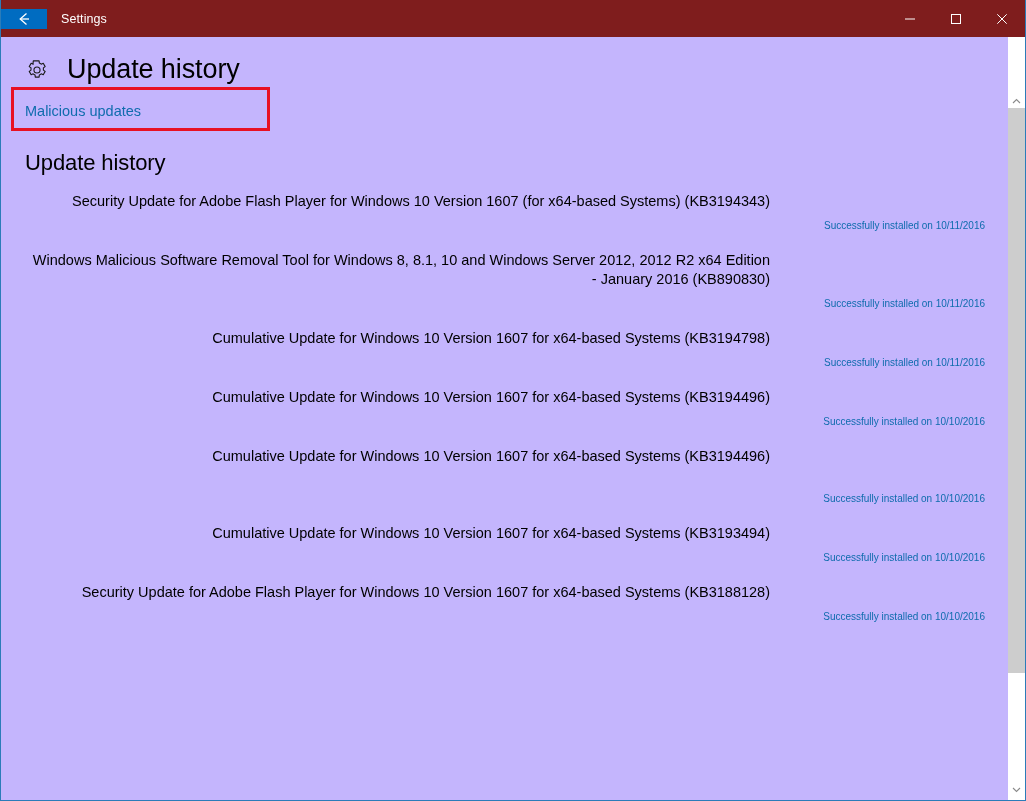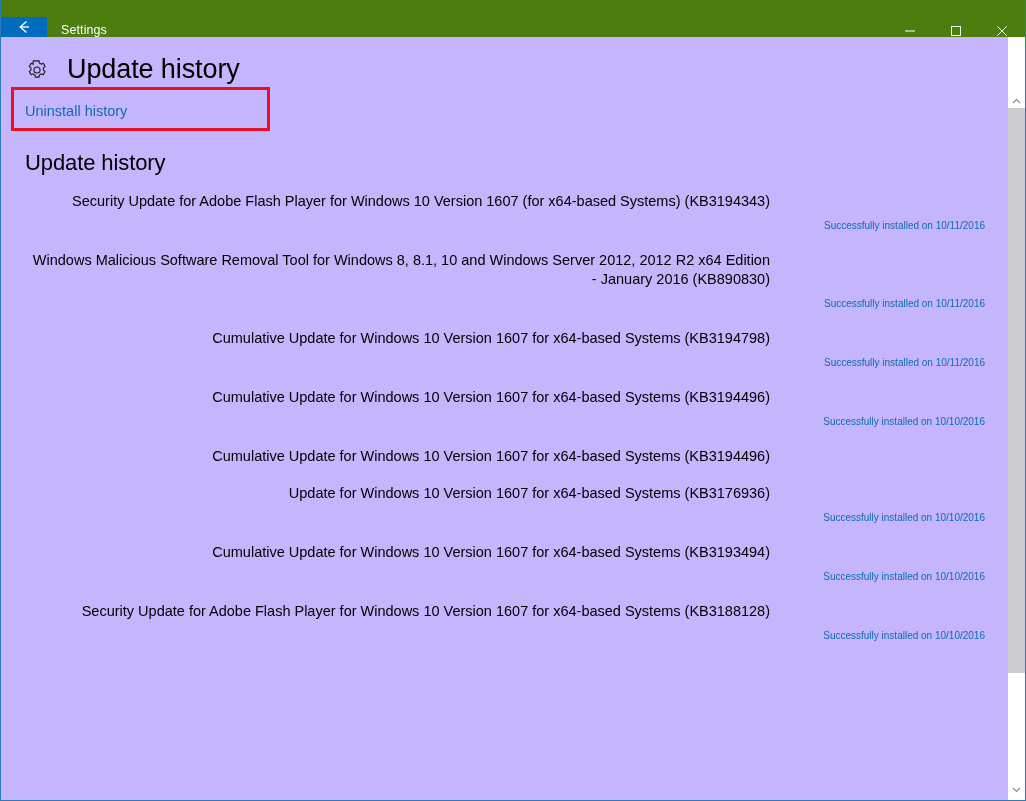--- a/index.html
+++ b/index.html
@@ -23,23 +23,23 @@
     background: #ffffff;
     border: 1px solid #2b7cb9;
     border-top: none;
     overflow: hidden;
   }
 
   
   #titlebar {
     position: relative;
     height: 37px;
-    background: #4d7c0f;
-    display: flex;
-    align-items: flex-end;
+    background: #7f1d1d;
+    display: flex;
+    align-items: center;
     user-select: none;
   }
   #back-button {
     width: 46px;
     background: #006cc1;
     display: flex;
     align-items: center;
     justify-content: center;
     cursor: default;
   }
@@ -244,34 +244,34 @@
             <path d="M14.1 2.9 l.25 2.2 a7 7 0 0 1 1.85 1.07 l2.05-.85 1.9 3.3 -1.8 1.3 a7 7 0 0 1 0 2.16 l1.8 1.3 -1.9 3.3 -2.05-.85 a7 7 0 0 1-1.85 1.07 l-.25 2.2 h-3.8 l-.25-2.2 a7 7 0 0 1-1.85-1.07 l-2.05.85 -1.9-3.3 1.8-1.3 a7 7 0 0 1 0-2.16 l-1.8-1.3 1.9-3.3 2.05.85 A7 7 0 0 1 8.05 5.1 L8.3 2.9 z"></path>
             <circle cx="12" cy="12" r="3.05"></circle>
           </g>
         </svg>
       </span>
       <div id="page-title">Update history</div>
     </div>
 
     <div id="links-block">
       <div id="uninstall-row">
-        <a id="uninstall-updates-link" class="page-link">Uninstall history</a>
+        <a id="uninstall-updates-link" class="page-link">Malicious updates</a>
         <div id="highlight-box"></div>
       </div>
     </div>
 
     <div id="section-title">Update history</div>
 
     <div id="history-list">
         <div class="history-item"><div class="history-name">Security Update for Adobe Flash Player for Windows 10 Version 1607 (for x64-based Systems) (KB3194343)</div><a class="history-status">Successfully installed on 10/11/2016</a></div>
         <div class="history-item"><div class="history-name">Windows Malicious Software Removal Tool for Windows 8, 8.1, 10 and Windows Server 2012, 2012 R2 x64 Edition - January 2016 (KB890830)</div><a class="history-status">Successfully installed on 10/11/2016</a></div>
         <div class="history-item"><div class="history-name">Cumulative Update for Windows 10 Version 1607 for x64-based Systems (KB3194798)</div><a class="history-status">Successfully installed on 10/11/2016</a></div>
         <div class="history-item"><div class="history-name">Cumulative Update for Windows 10 Version 1607 for x64-based Systems (KB3194496)</div><a class="history-status">Successfully installed on 10/10/2016</a></div>
         <div class="history-item"><div class="history-name">Cumulative Update for Windows 10 Version 1607 for x64-based Systems (KB3194496)</div></div>
-        <div class="history-item"><div class="history-name">Update for Windows 10 Version 1607 for x64-based Systems (KB3176936)</div><a class="history-status">Successfully installed on 10/10/2016</a></div>
+        <div class="history-item"><a class="history-status">Successfully installed on 10/10/2016</a></div>
         <div class="history-item"><div class="history-name">Cumulative Update for Windows 10 Version 1607 for x64-based Systems (KB3193494)</div><a class="history-status">Successfully installed on 10/10/2016</a></div>
         <div class="history-item"><div class="history-name">Security Update for Adobe Flash Player for Windows 10 Version 1607 for x64-based Systems (KB3188128)</div><a class="history-status">Successfully installed on 10/10/2016</a></div>
       </div>
 
     <div id="scrollbar">
       <div id="scroll-up-arrow">
         <span>
           <svg width="9" height="7" viewBox="0 0 9 7">
             <path d="M1 5 L4.5 1.6 L8 5" fill="none" stroke="#8a8a8a" stroke-width="1.1"></path>
           </svg>

